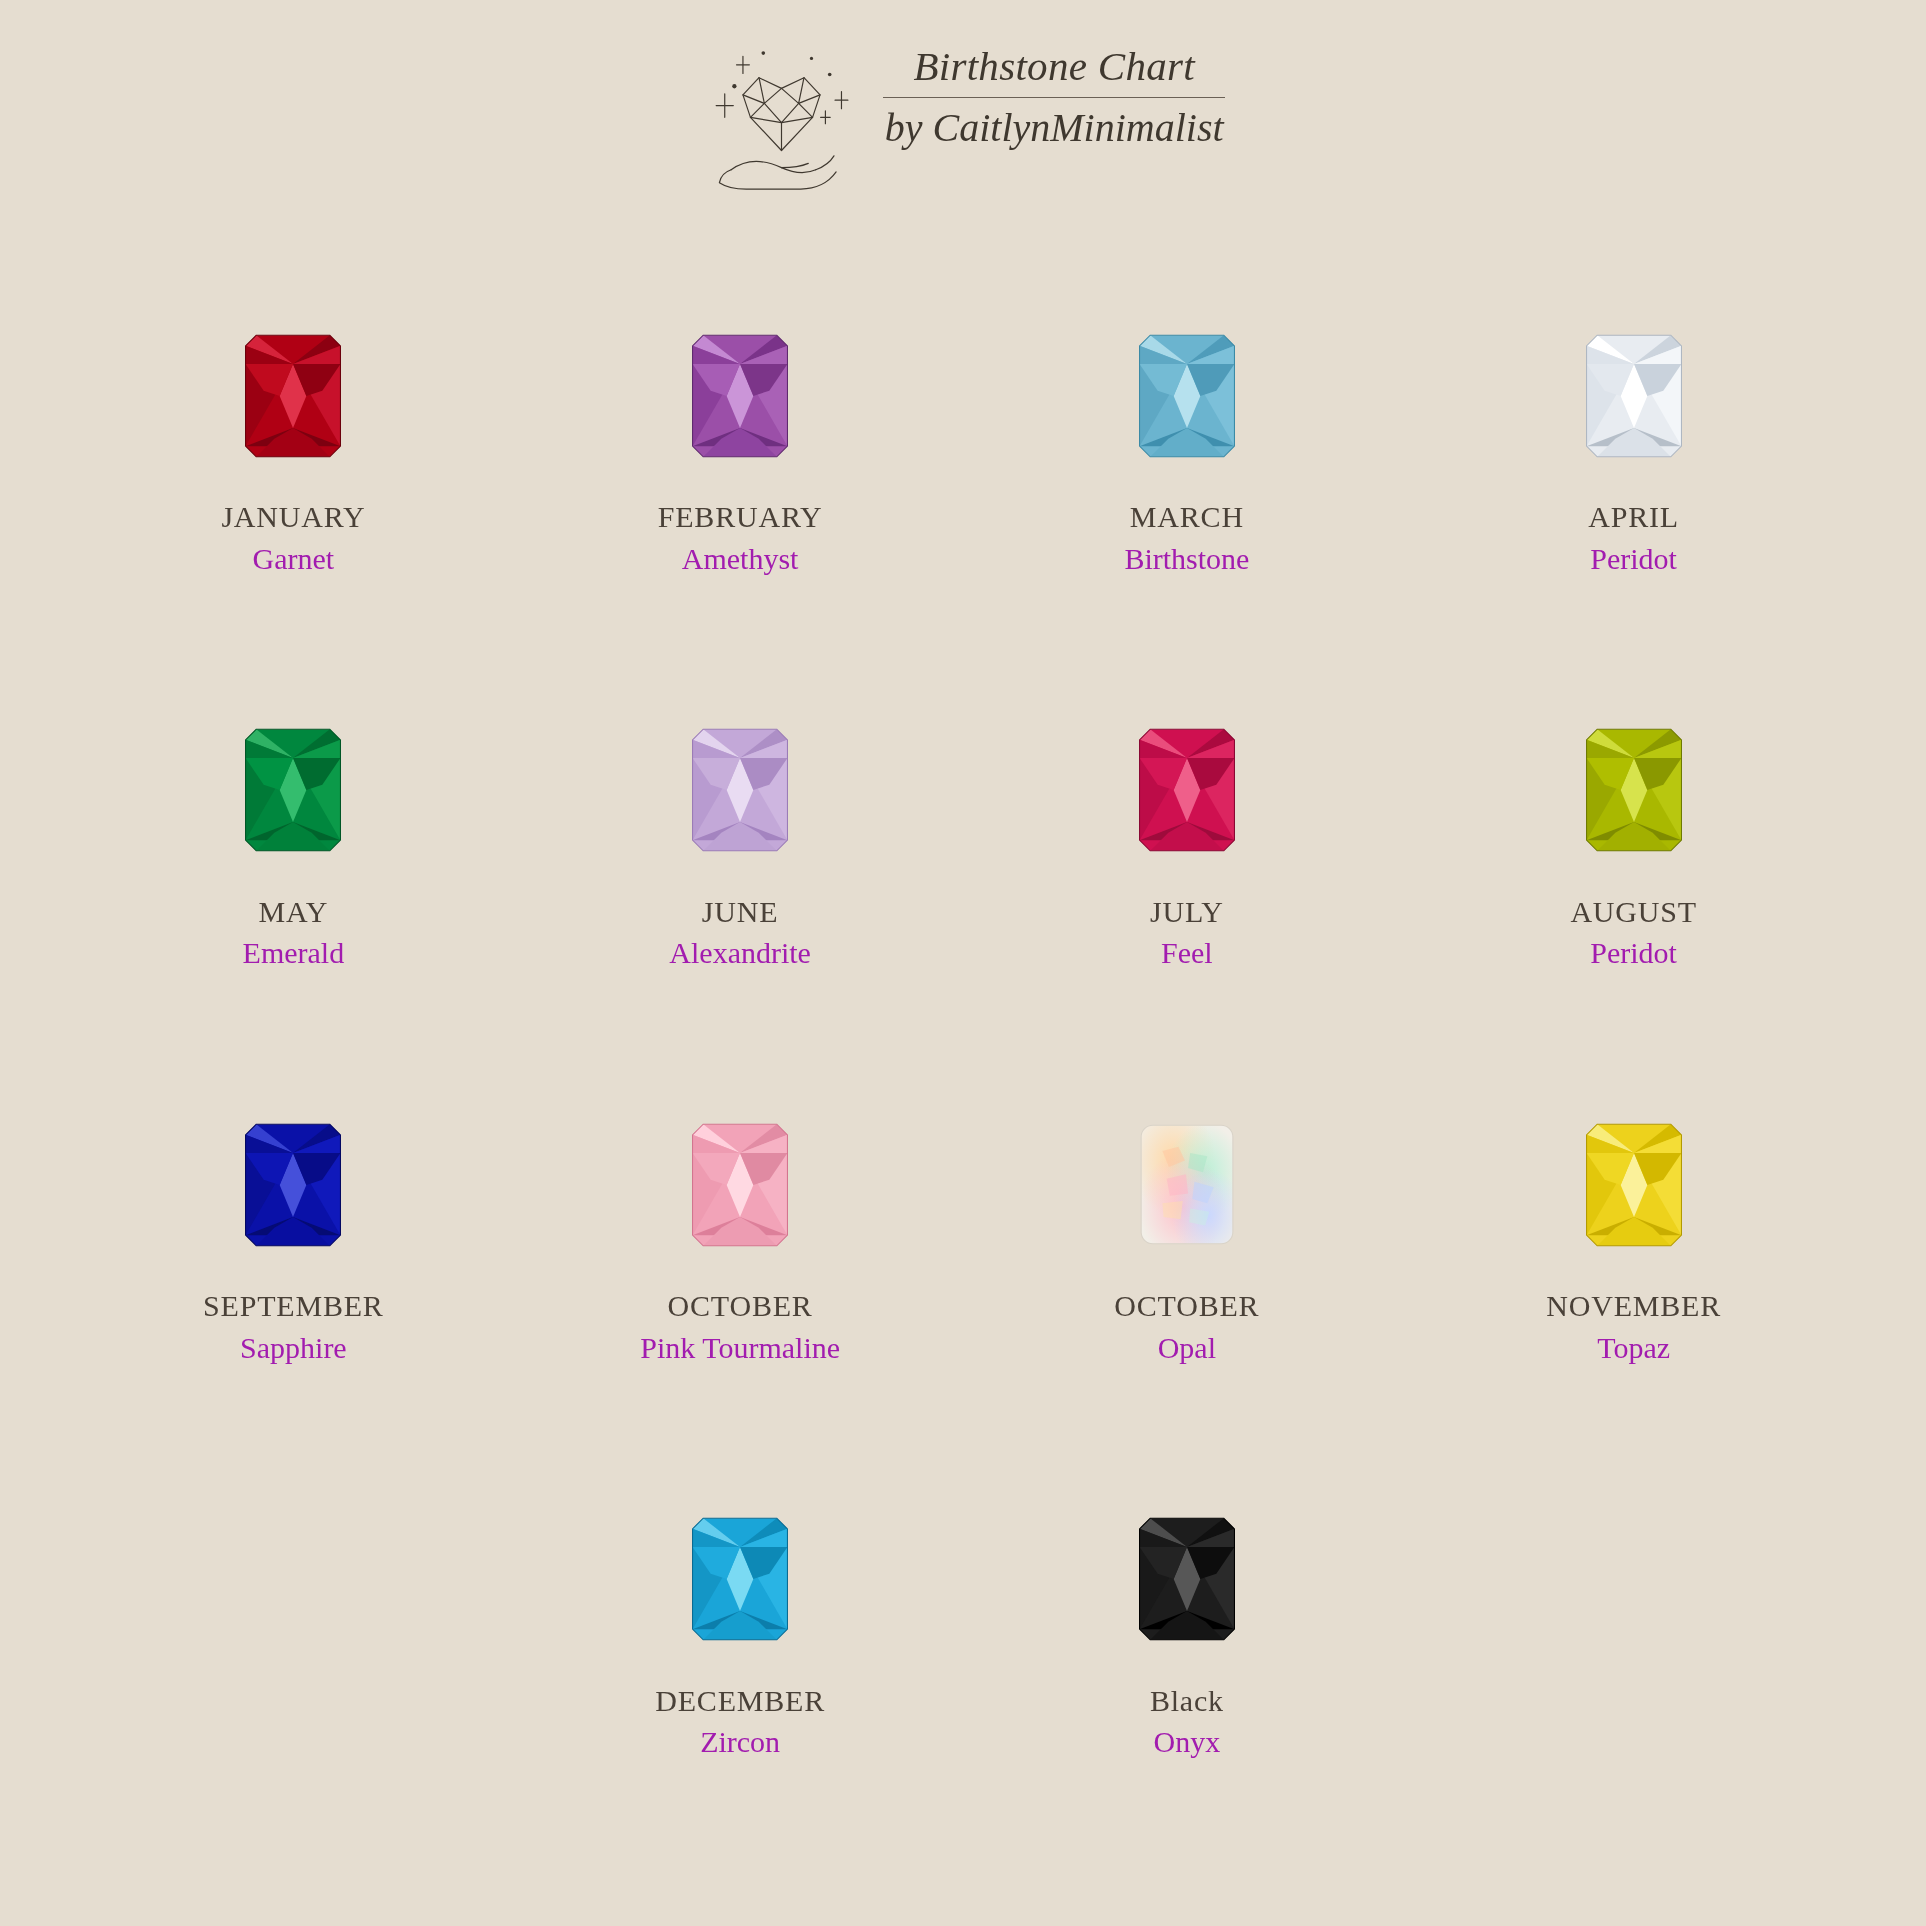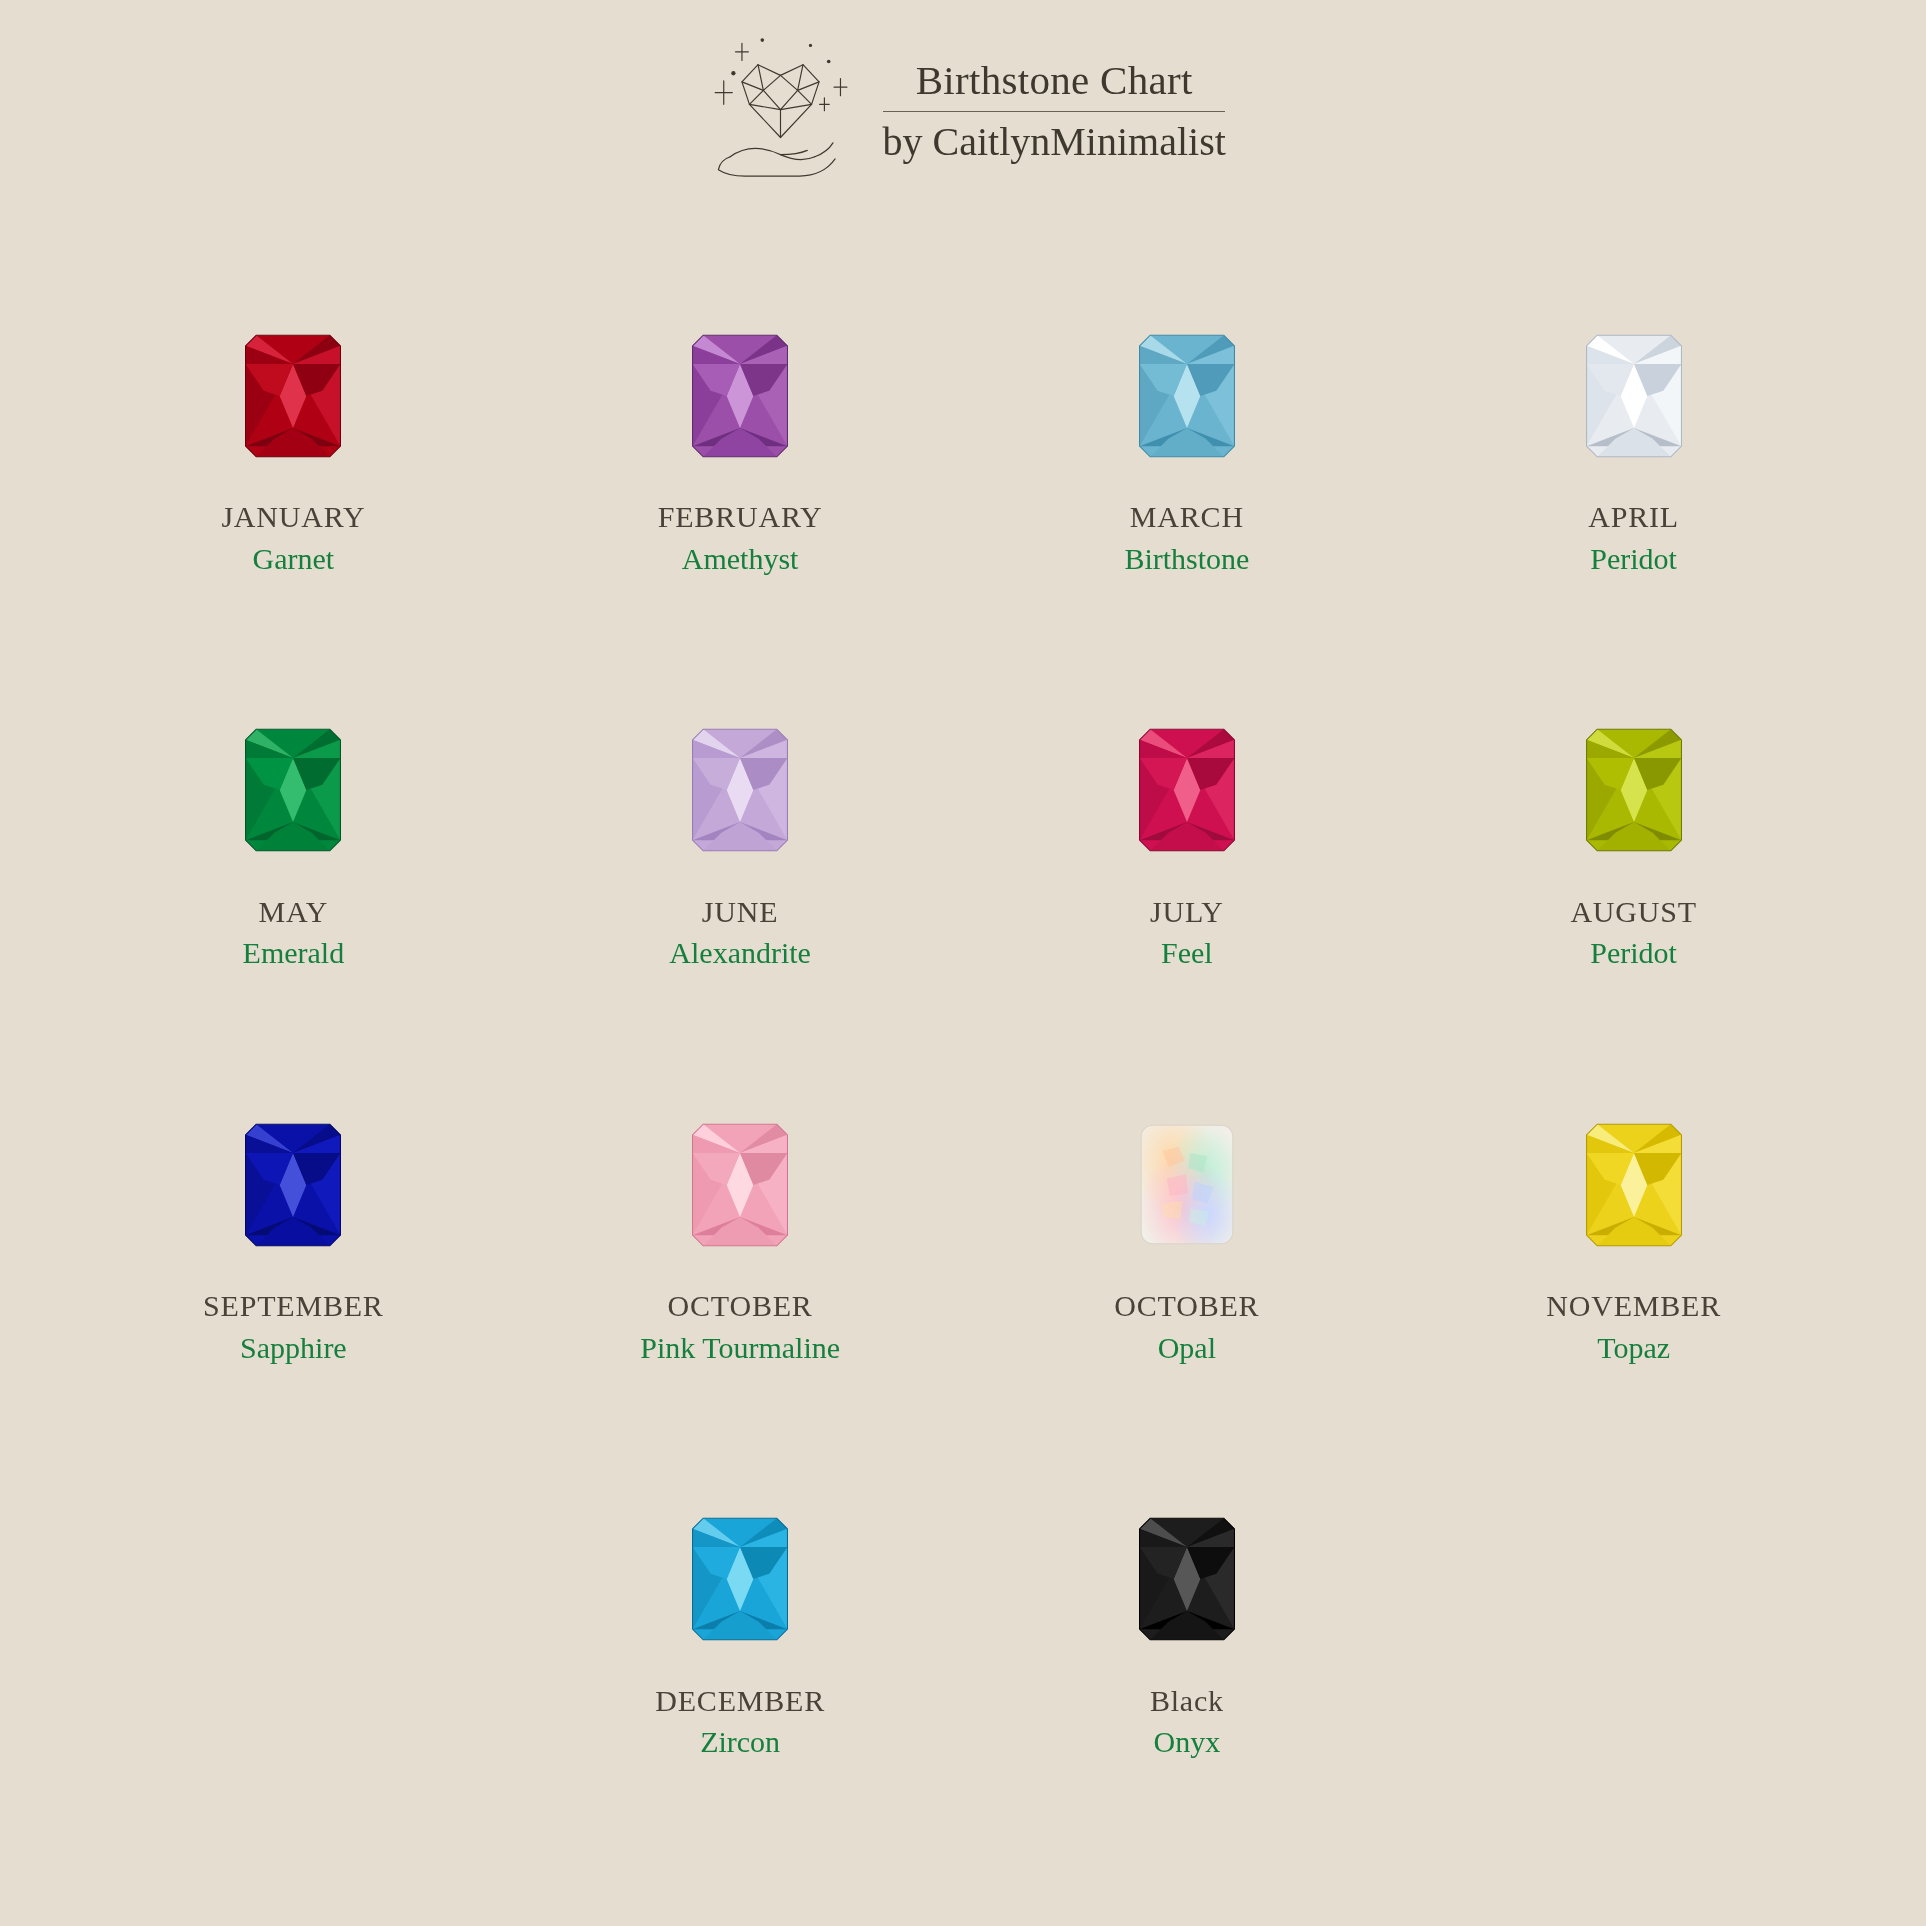--- a/index.html
+++ b/index.html
@@ -11,26 +11,27 @@
     height: 1926px;
     background: #e5ddd0;
     font-family: "Liberation Serif", serif;
     color: #4a4038;
     overflow: hidden;
   }
 
   
   .header {
     display: flex;
-    align-items: center;
+    align-items: flex-start;
     justify-content: center;
     gap: 21.4px;
     padding-top: 37px;
     height: 177px;
     box-sizing: border-box;
+    font-style: italic;
   }
   .logo-mark {
     width: 161px;
     height: 166px;
     position: relative;
   }
   .logo-text {
     display: flex;
     flex-direction: column;
     align-items: center;
@@ -107,21 +108,21 @@
   .month {
     font-size: 30px;
     letter-spacing: 0.8px;
     color: #4a4138;
     margin-top: 16px;
     text-align: center;
     white-space: nowrap;
   }
   .stone {
     font-size: 30px;
-    color: #15803d;
+    color: #a21caf;
     margin-top: 7.5px;
     text-align: center;
     white-space: nowrap;
   }
 
   .row-sp { height: 126px; }
 
   .footer-note {
     position: absolute;
     left: 0;

